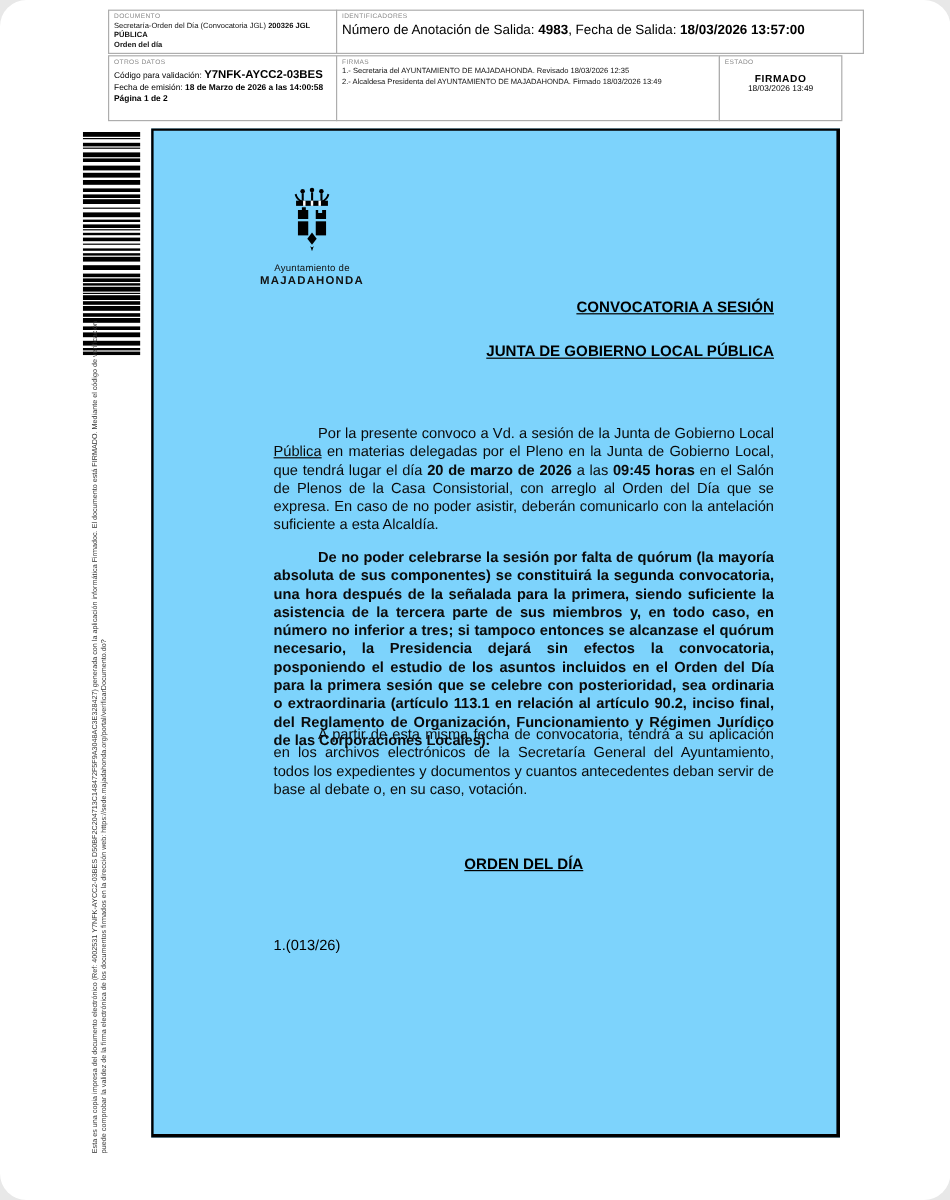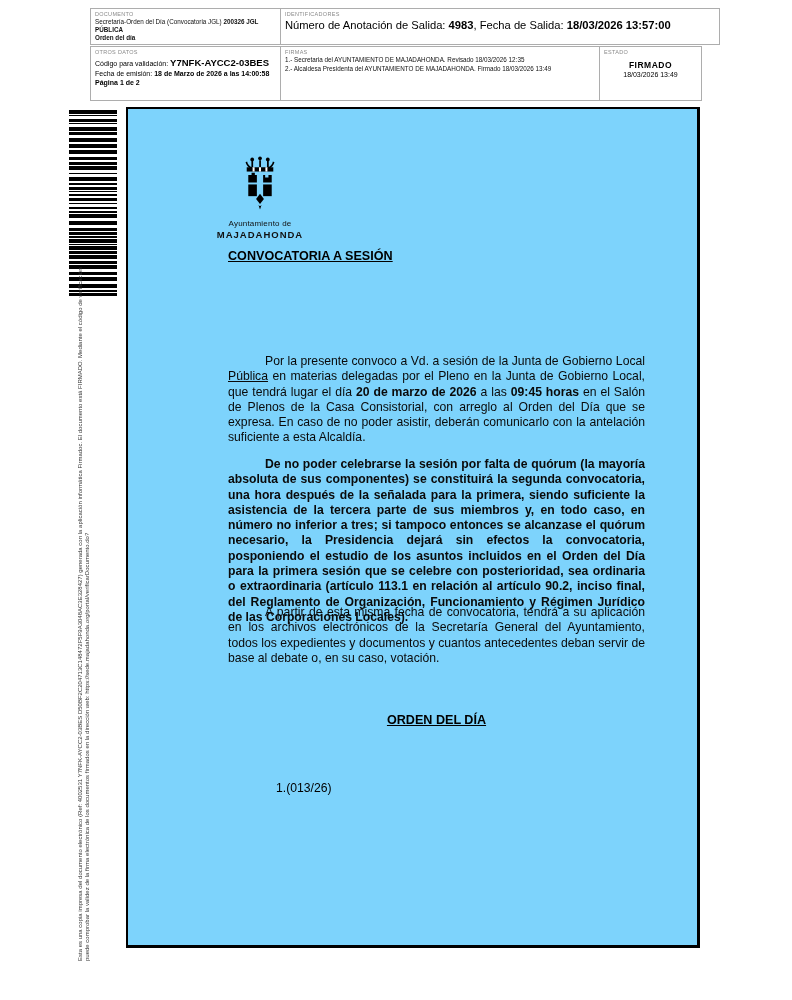--- a/index.html
+++ b/index.html
@@ -1,20 +1,21 @@
 <!DOCTYPE html>
 <html><head>
 <meta charset="utf-8">
 <style>
   * { margin:0; padding:0; box-sizing:border-box; }
   html,body { background:#e8e8e8; }
   #page {
     position:relative; width:792px; height:1000px; background:#ffffff;
     font-family:"Liberation Sans", sans-serif; color:#000; overflow:hidden;
     margin:0 auto;
+    border-radius:22px;
   }
   
   .hbox { position:absolute; border:1px solid #adadad; background:#fff; padding:2px 4px; overflow:hidden; }
   .hlabel { font-size:5.5px; color:#8a8a8a; letter-spacing:.3px; line-height:7px; }
   .hbox-a { left:90px; top:8px;  width:191px; height:37px; }
   .hbox-b { left:280px; top:8px; width:440px; height:37px; }
   .hbox-c { left:90px; top:46px; width:191px; height:55px; }
   .hbox-d { left:280px; top:46px; width:320px; height:55px; }
   .hbox-e { left:599px; top:46px; width:103px; height:55px; }
   .doc-line { font-size:6.3px; line-height:8px; color:#111; }
@@ -39,27 +40,27 @@
   #doc-frame {
     position:absolute; left:126px; top:107px; width:574px; height:841px;
     border:2px solid #000; border-right-width:3px; border-bottom-width:3px;
     background:#7dd3fc;
   }
   #logo { position:absolute; left:77px; top:46px; width:110px; text-align:center; }
   #logo svg { display:block; margin:0 auto; }
   .logo-line1 { font-size:8px; letter-spacing:.2px; color:#111; margin-top:2px; }
   .logo-line2 { font-size:9.5px; letter-spacing:1px; color:#111; font-weight:600; margin-top:1px; }
   .col { position:absolute; left:100px; width:417px; }
-  .title-block { top:140px; text-align:left; }
+  .title-block { top:140px; text-align:right; }
   .title-line { font-size:12.6px; font-weight:bold; text-decoration:underline; }
   .title-gap1 { height:12px; } .title-gap2 { height:11px; }
   .para { font-size:12.2px; line-height:15.3px; text-align:justify; text-indent:37px; color:#0a0a0a; }
   .p1 { top:245px; } .p2 { top:348px;font-weight:bold; } .p3 { top:496px; }
   .orden-heading { top:604px; text-align:center; font-size:12.6px; font-weight:bold; text-decoration:underline; }
-  .orden-item { top:672px; display:flex;margin-left:48px; }
+  .orden-item { top:672px; display:flex; }
   .item-num { flex:0 0 77px; font-size:12.2px; line-height:15.3px; }
   .item-text { flex:1; font-size:12.2px; line-height:15.3px; text-align:justify; color:#0a0a0a; }
   .bu { font-weight:normal; text-decoration:underline; }
 </style>
 </head>
 <body>
 
 <div id="page">
 
   <div class="hbox hbox-a">
@@ -166,20 +167,21 @@
         </g>
       </svg>
       <div class="logo-line1">Ayuntamiento de</div>
       <div class="logo-line2">MAJADAHONDA</div>
     </div>
 
     <div class="col title-block">
       <div class="title-line">CONVOCATORIA A SESIÓN</div>
       <div class="title-gap1"></div>
       <div class="title-gap2"></div>
+      <div class="title-line">JUNTA DE GOBIERNO LOCAL PÚBLICA</div>
     </div>
 
     <div class="col para p1"><span>Por la presente convoco a Vd. a sesión de la Junta de Gobierno Local </span><span class="bu">Pública</span><span> en materias delegadas por el Pleno en la Junta de Gobierno Local, que tendrá lugar el día </span><b>20 de marzo de 2026</b><span> a las </span><b>09:45 horas</b><span> en el Salón de Plenos de la Casa Consistorial, con arreglo al Orden del Día que se expresa. En caso de no poder asistir, deberán comunicarlo con la antelación suficiente a esta Alcaldía.</span></div>
 
     <div class="col para p2">De no poder celebrarse la sesión por falta de quórum (la mayoría absoluta de sus componentes) se constituirá la segunda convocatoria, una hora después de la señalada para la primera, siendo suficiente la asistencia de la tercera parte de sus miembros y, en todo caso, en número no inferior a tres; si tampoco entonces se alcanzase el quórum necesario, la Presidencia dejará sin efectos la convocatoria, posponiendo el estudio de los asuntos incluidos en el Orden del Día para la primera sesión que se celebre con posterioridad, sea ordinaria o extraordinaria (artículo 113.1 en relación al artículo 90.2, inciso final, del Reglamento de Organización, Funcionamiento y Régimen Jurídico de las Corporaciones Locales).</div>
 
     <div class="col para p3">A partir de esta misma fecha de convocatoria, tendrá a su aplicación en los archivos electrónicos de la Secretaría General del Ayuntamiento, todos los expedientes y documentos y cuantos antecedentes deban servir de base al debate o, en su caso, votación.</div>
 
     <div class="col orden-heading">ORDEN DEL DÍA</div>
 

